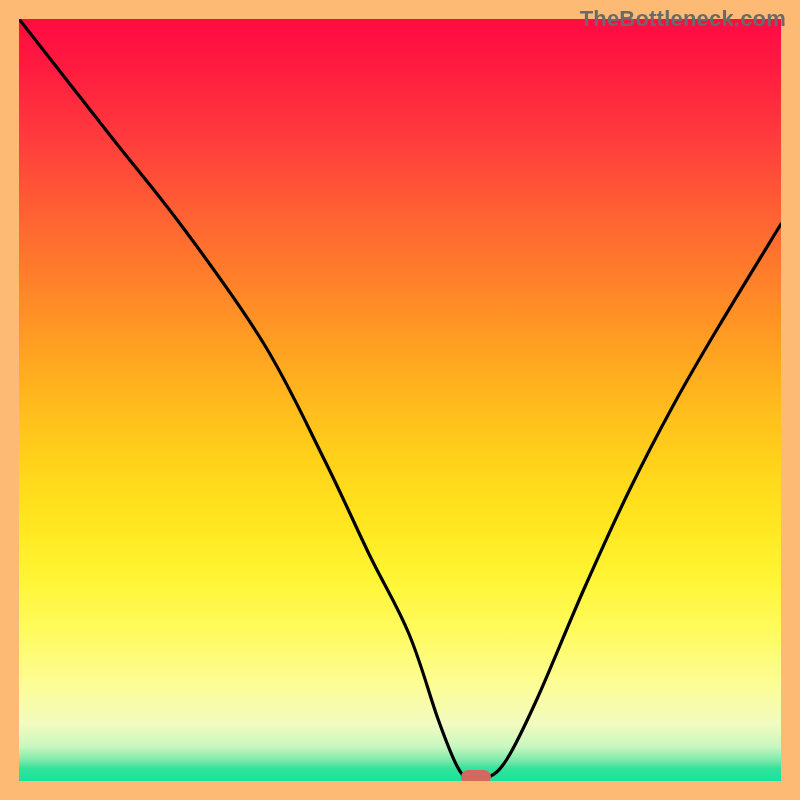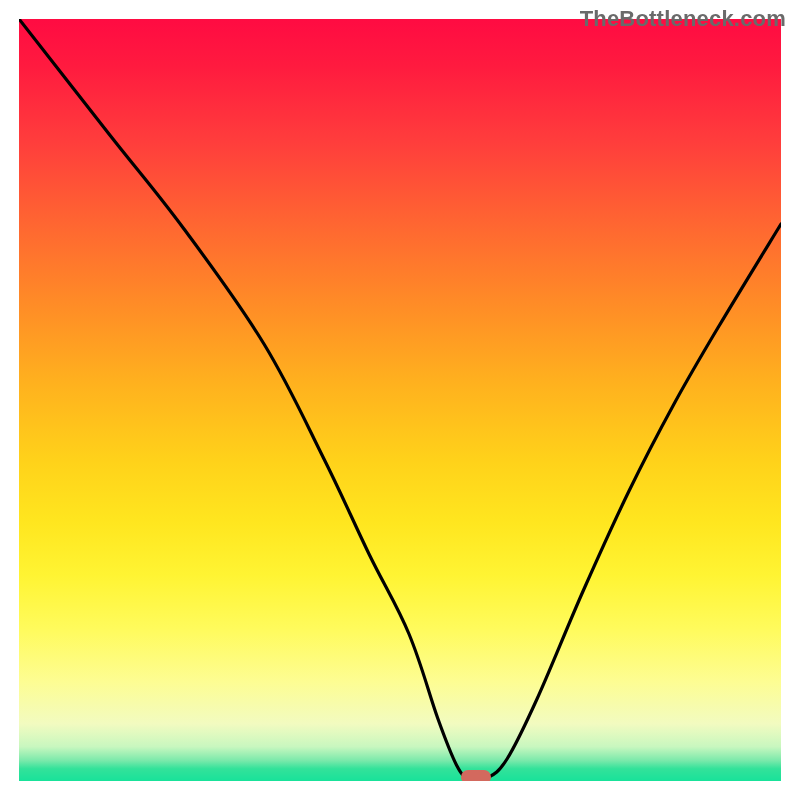--- a/index.html
+++ b/index.html
@@ -8,21 +8,21 @@
     width: 800px;
     height: 800px;
     background: #000;
     overflow: hidden;
     font-family: Arial, Helvetica, sans-serif;
   }
   .frame {
     position: relative;
     width: 800px;
     height: 800px;
-    background: #ffffff;
+    background: #fdba74;
   }
   .watermark {
     position: absolute;
     top: 6px;
     right: 14px;
     color: #6a6a6a;
     font-size: 22px;
     font-weight: 600;
     letter-spacing: 0.2px;
     z-index: 30;

